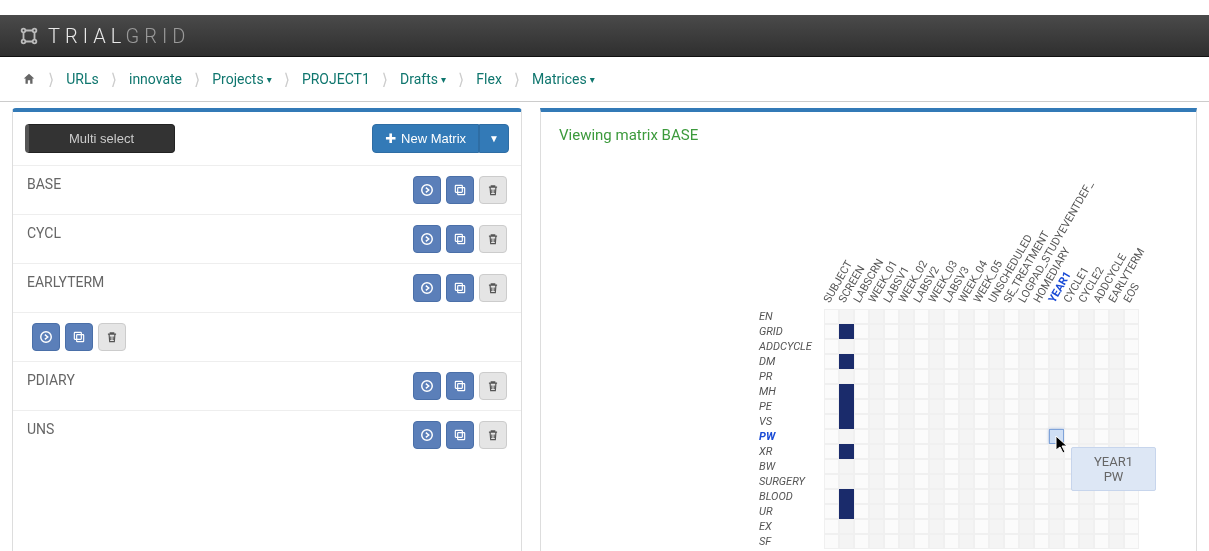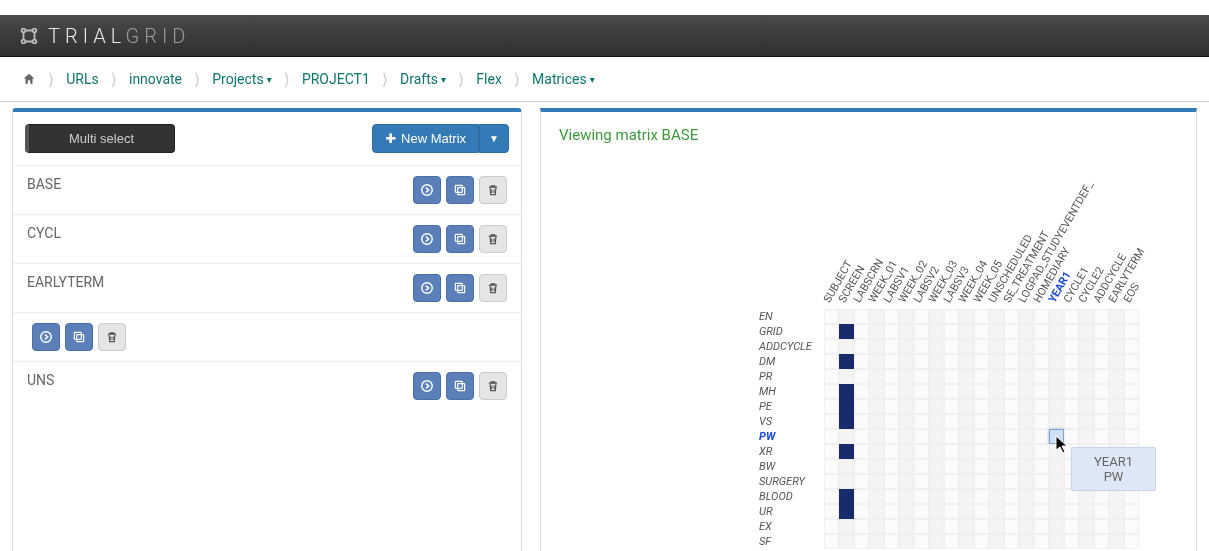--- a/index.html
+++ b/index.html
@@ -190,20 +190,40 @@
               <rect x="8" y="8" width="12" height="12" rx="1"></rect>
             </svg>
           </div>
           <div class="icon-btn gray">
             <svg width="14" height="14" viewBox="0 0 24 24" fill="none" stroke="#555" stroke-width="2">
               <path d="M5 7h14M9 7V5h6v2M7 7l1 13h8l1-13M10 11v6M14 11v6"></path>
             </svg>
           </div>
         </div>
         <div class="matrix-row">
+          <span class="matrix-name">PDIARY</span>
+          <div class="icon-btn ">
+            <svg width="14" height="14" viewBox="0 0 24 24" fill="none" stroke="#fff" stroke-width="2.5">
+              <circle cx="12" cy="12" r="9"></circle>
+              <path d="M10 8l5 4-5 4"></path>
+            </svg>
+          </div>
+          <div class="icon-btn ">
+            <svg width="14" height="14" viewBox="0 0 24 24" fill="none" stroke="#fff" stroke-width="2">
+              <rect x="4" y="4" width="12" height="12" rx="1"></rect>
+              <rect x="8" y="8" width="12" height="12" rx="1"></rect>
+            </svg>
+          </div>
+          <div class="icon-btn gray">
+            <svg width="14" height="14" viewBox="0 0 24 24" fill="none" stroke="#555" stroke-width="2">
+              <path d="M5 7h14M9 7V5h6v2M7 7l1 13h8l1-13M10 11v6M14 11v6"></path>
+            </svg>
+          </div>
+        </div>
+        <div class="matrix-row">
           <span class="matrix-name">UNS</span>
           <div class="icon-btn ">
             <svg width="14" height="14" viewBox="0 0 24 24" fill="none" stroke="#fff" stroke-width="2.5">
               <circle cx="12" cy="12" r="9"></circle>
               <path d="M10 8l5 4-5 4"></path>
             </svg>
           </div>
           <div class="icon-btn ">
             <svg width="14" height="14" viewBox="0 0 24 24" fill="none" stroke="#fff" stroke-width="2">
               <rect x="4" y="4" width="12" height="12" rx="1"></rect>

